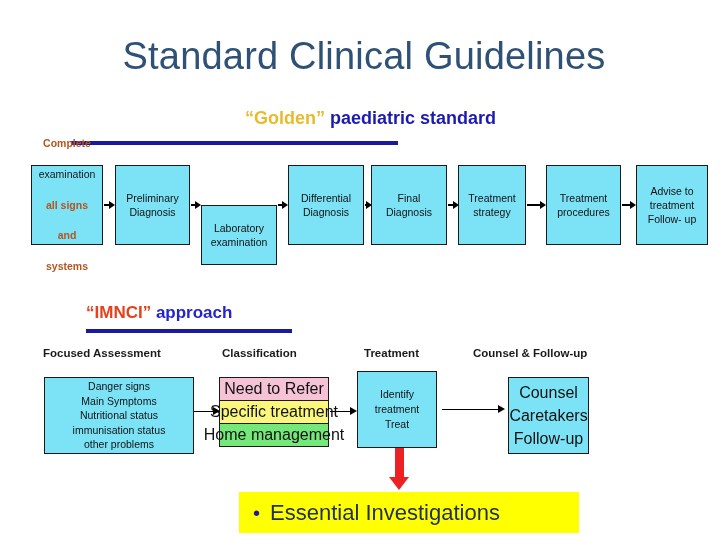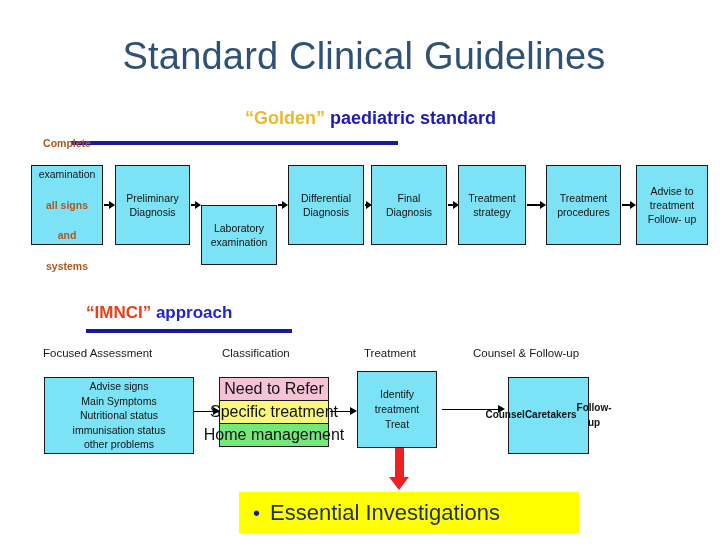--- a/index.html
+++ b/index.html
@@ -116,21 +116,21 @@
     width: 0; height: 0;
     border-top: 4px solid transparent;
     border-bottom: 4px solid transparent;
     border-left: 6px solid #000;
   }
 
   
   .caption {
     position: absolute;
     font-size: 11.5px;
-    font-weight: normal;
+    font-weight: bold;
     color: #1a1a1a;
     white-space: nowrap;
     top: 347px;
   }
 
   
   .assess-box {
     position: absolute;
     left: 44px; top: 377px;
     width: 150px; height: 77px;
@@ -175,25 +175,24 @@
     align-items: center; justify-content: center;
     font-size: 10.5px; color: #111; line-height: 1.45;
     text-align: center;
   }
   .counsel-box {
     position: absolute;
     left: 508px; top: 377px;
     width: 81px; height: 77px;
     background: #7ce3f7;
     border: 1px solid #1a1a1a;
-    display: flex; flex-direction: row;
+    display: flex; flex-direction: column;
     align-items: center; justify-content: center;
-    font-size: 10px; color: #111; line-height: 1.45;
-    text-align: center;
-    font-weight: bold;
+    font-size: 16px; color: #111; line-height: 1.45;
+    text-align: center;
   }
 
   
   .arrow-l {
     position: absolute;
     height: 11px;
   }
   .arrow-l .shaft {
     position: absolute; left: 0; top: 5px;
     height: 1.4px; background: #000;
@@ -317,21 +316,21 @@
     <span class="red">“IMNCI”</span><span class="blue"> approach</span>
   </div>
   <div class="rule-imnci"></div>
 
   <div class="caption" style="left:43px;">Focused Assessment</div>
   <div class="caption" style="left:222px;">Classification</div>
   <div class="caption" style="left:364px;">Treatment</div>
   <div class="caption" style="left:473px;">Counsel &amp; Follow-up</div>
 
   <div class="assess-box">
-    <span>Advise signs</span>
+    <span>Danger signs</span>
     <span>Main Symptoms</span>
     <span>Nutritional status</span>
     <span>immunisation status</span>
     <span>other problems</span>
   </div>
 
   <div class="class-stack">
     <div class="band" style="background:#f6c3d6;">Need to Refer</div>
     <div class="band" style="background:#fbf77d;">Specific treatment</div>
     <div class="band" style="background:#74e878;">Home management</div>

